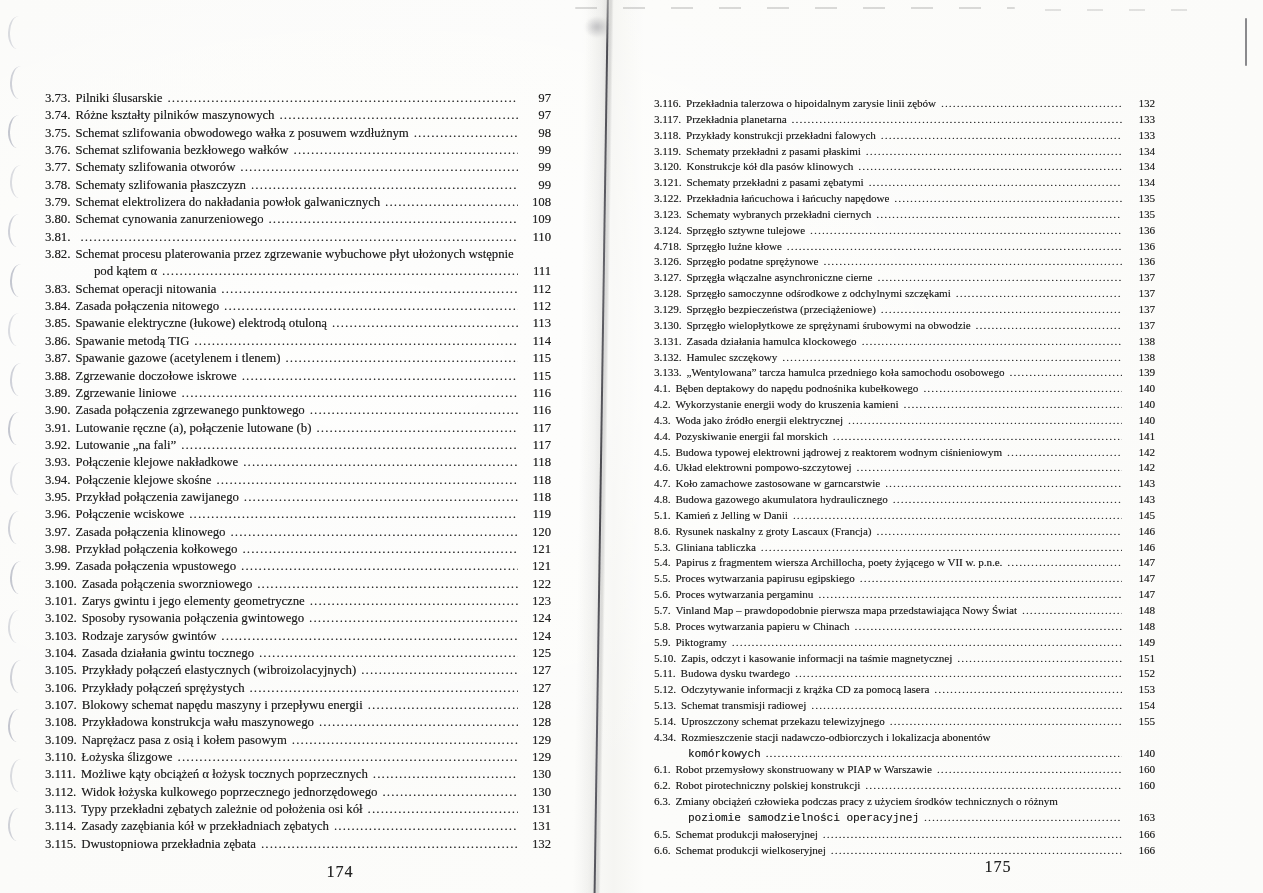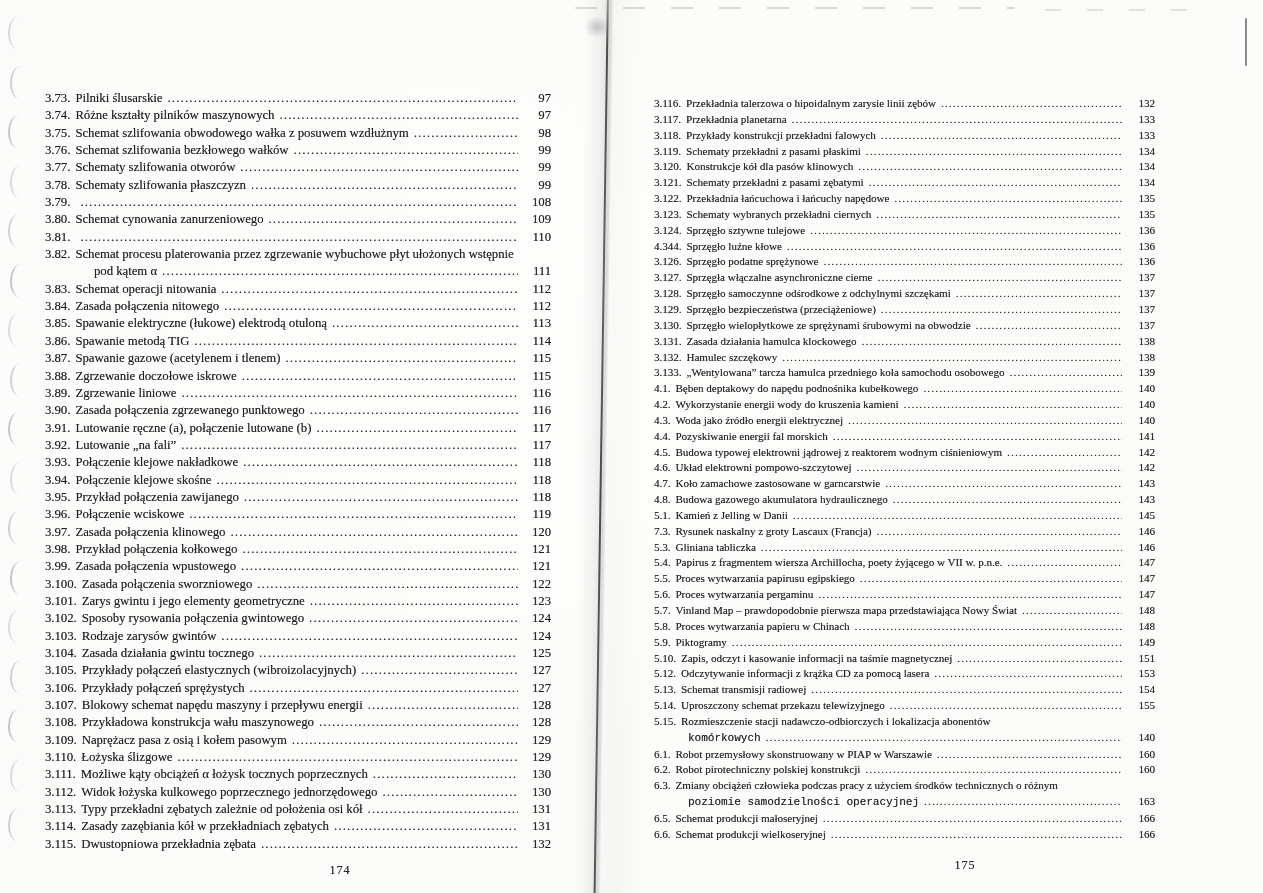--- a/index.html
+++ b/index.html
@@ -67,25 +67,25 @@
     content:"......................................................................................................................................................................................................";
   }
   .pg{flex:0 0 auto;min-width:30px;text-align:right;}
   .cont .tx{padding-left:49px;}
   .rightcol .cont .tx{padding-left:34px;font-family:Liberation Mono, monospace;}
   .tx,.num,.pg,.leader{
     text-shadow:0.2px 0.2px 0.4px rgba(50,50,50,0.55);
   }
   .pagenum{
     position:absolute;width:50px;text-align:center;
-    font-size:12px;letter-spacing:1px;color:#222;
+    font-size:16px;letter-spacing:1px;color:#222;
     text-shadow:0.2px 0.2px 0.4px rgba(50,50,50,0.5);
   }
   .pagenum.leftnum{left:315px;top:863px;}
-  .pagenum.rightnum{left:940px;top:858px;}
+  .pagenum.rightnum{left:973px;top:858px;}
 </style>
 </head>
 <body>
 
 <div class="scan">
   <div class="fold-shadow"></div>
   <div class="fold"></div>
   <div class="streak1"></div>
   <div class="streak2"></div>
   <div class="smudge-top"></div>
@@ -142,20 +142,21 @@
         <span class="pg">99</span>
       </div>
       <div class="line">
         <span class="num">3.78.</span>
         <span class="tx">Schematy szlifowania płaszczyzn</span>
         <span class="leader"></span>
         <span class="pg">99</span>
       </div>
       <div class="line">
         <span class="num">3.79.</span>
+        <span class="tx">Schemat elektrolizera do nakładania powłok galwanicznych</span>
         <span class="leader"></span>
         <span class="pg">108</span>
       </div>
       <div class="line">
         <span class="num">3.80.</span>
         <span class="tx">Schemat cynowania zanurzeniowego</span>
         <span class="leader"></span>
         <span class="pg">109</span>
       </div>
       <div class="line">
@@ -420,21 +421,21 @@
         <span class="leader"></span>
         <span class="pg">135</span>
       </div>
       <div class="line">
         <span class="num">3.124.</span>
         <span class="tx">Sprzęgło sztywne tulejowe</span>
         <span class="leader"></span>
         <span class="pg">136</span>
       </div>
       <div class="line">
-        <span class="num">4.344.</span>
+        <span class="num">4.718.</span>
         <span class="tx">Sprzęgło luźne kłowe</span>
         <span class="leader"></span>
         <span class="pg">136</span>
       </div>
       <div class="line">
         <span class="num">3.126.</span>
         <span class="tx">Sprzęgło podatne sprężynowe</span>
         <span class="leader"></span>
         <span class="pg">136</span>
       </div>
@@ -528,21 +529,21 @@
         <span class="leader"></span>
         <span class="pg">143</span>
       </div>
       <div class="line">
         <span class="num">5.1.</span>
         <span class="tx">Kamień z Jelling w Danii</span>
         <span class="leader"></span>
         <span class="pg">145</span>
       </div>
       <div class="line">
-        <span class="num">7.3.</span>
+        <span class="num">8.6.</span>
         <span class="tx">Rysunek naskalny z groty Lascaux (Francja)</span>
         <span class="leader"></span>
         <span class="pg">146</span>
       </div>
       <div class="line">
         <span class="num">5.3.</span>
         <span class="tx">Gliniana tabliczka</span>
         <span class="leader"></span>
         <span class="pg">146</span>
       </div>
@@ -582,39 +583,45 @@
         <span class="leader"></span>
         <span class="pg">149</span>
       </div>
       <div class="line">
         <span class="num">5.10.</span>
         <span class="tx">Zapis, odczyt i kasowanie informacji na taśmie magnetycznej</span>
         <span class="leader"></span>
         <span class="pg">151</span>
       </div>
       <div class="line">
+        <span class="num">5.11.</span>
+        <span class="tx">Budowa dysku twardego</span>
+        <span class="leader"></span>
+        <span class="pg">152</span>
+      </div>
+      <div class="line">
         <span class="num">5.12.</span>
         <span class="tx">Odczytywanie informacji z krążka CD za pomocą lasera</span>
         <span class="leader"></span>
         <span class="pg">153</span>
       </div>
       <div class="line">
         <span class="num">5.13.</span>
         <span class="tx">Schemat transmisji radiowej</span>
         <span class="leader"></span>
         <span class="pg">154</span>
       </div>
       <div class="line">
         <span class="num">5.14.</span>
         <span class="tx">Uproszczony schemat przekazu telewizyjnego</span>
         <span class="leader"></span>
         <span class="pg">155</span>
       </div>
       <div class="line">
-        <span class="num">5.15.</span>
+        <span class="num">4.34.</span>
         <span class="tx">Rozmieszczenie stacji nadawczo-odbiorczych i lokalizacja abonentów</span>
       </div>
       <div class="line cont">
         <span class="tx">komórkowych</span>
         <span class="leader"></span>
         <span class="pg">140</span>
       </div>
       <div class="line">
         <span class="num">6.1.</span>
         <span class="tx">Robot przemysłowy skonstruowany w PIAP w Warszawie</span>

